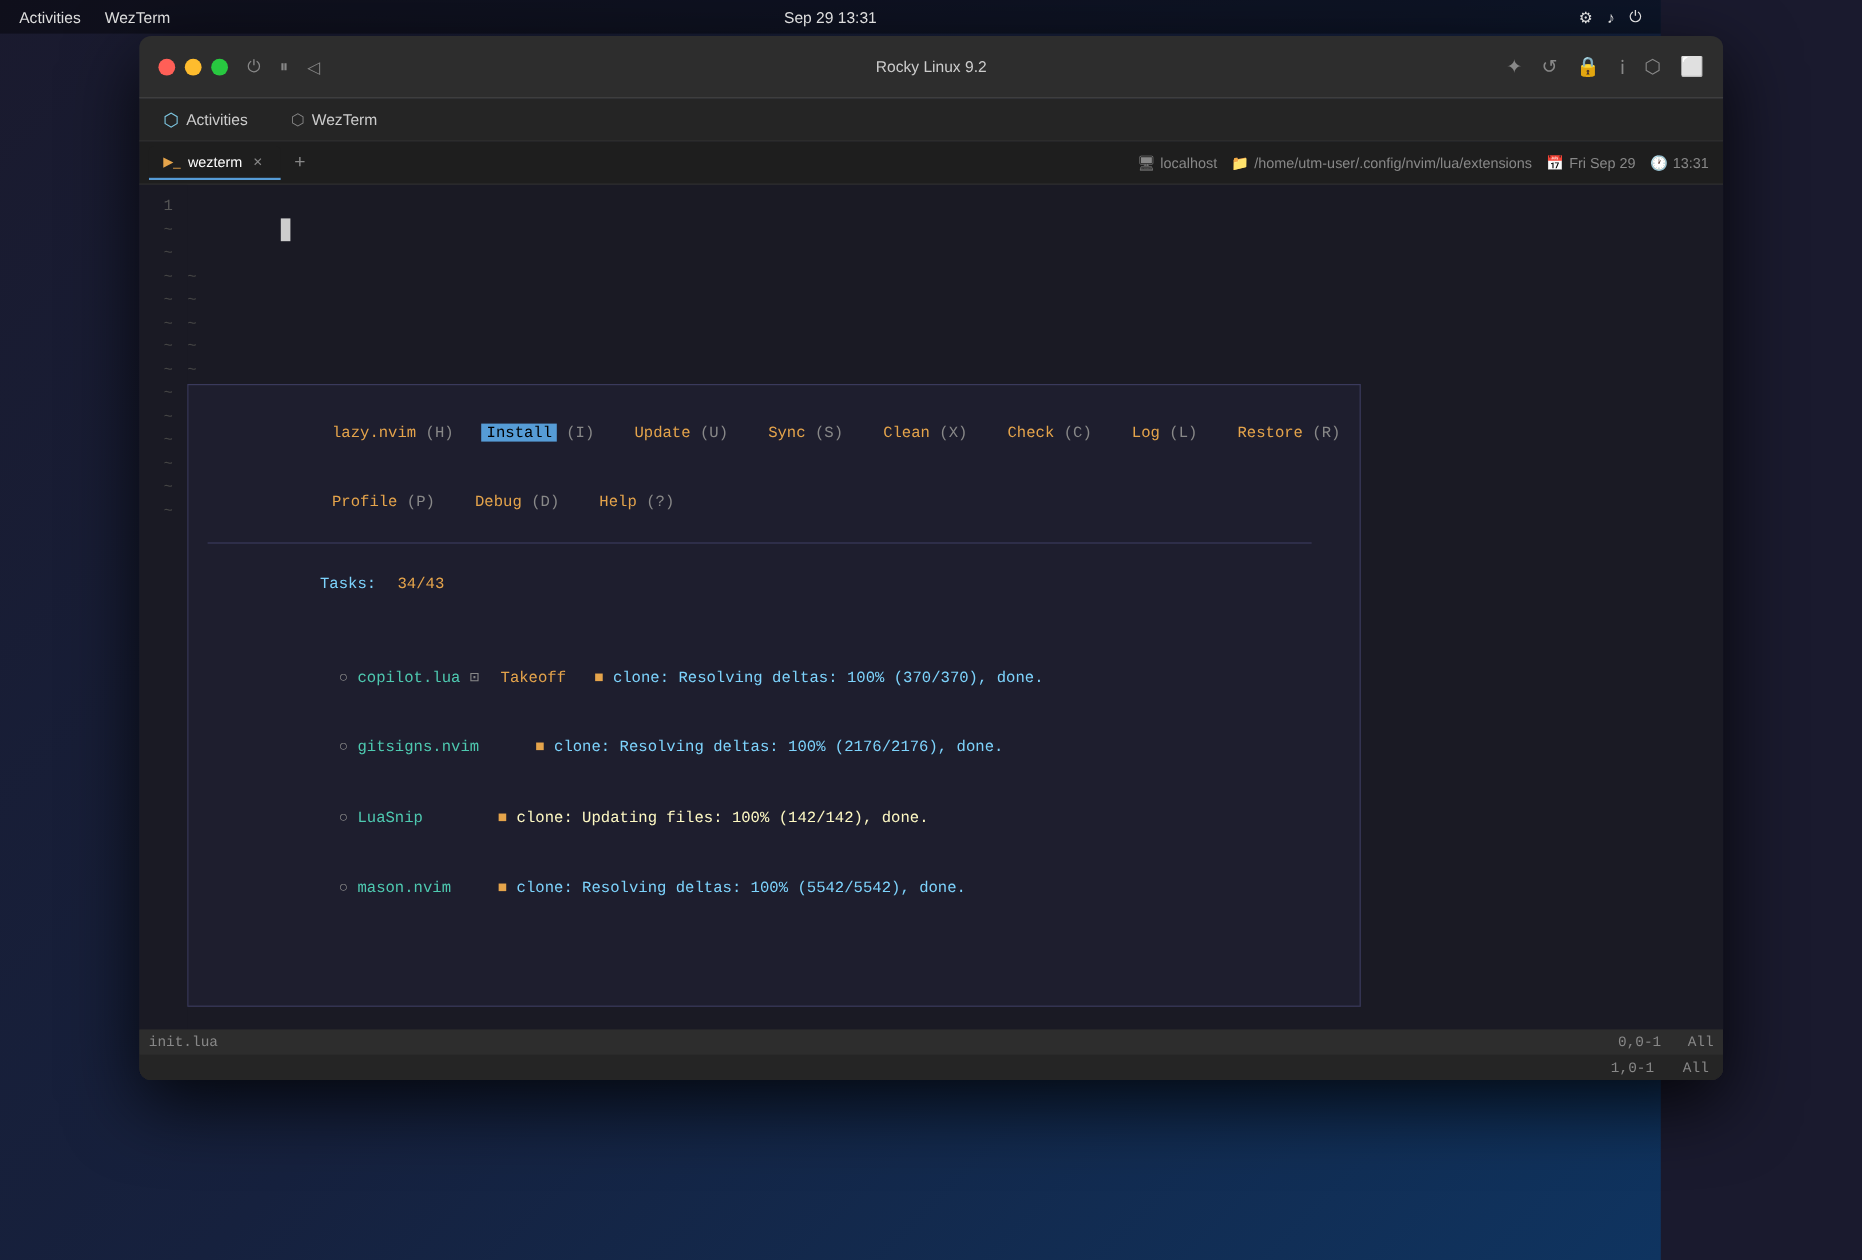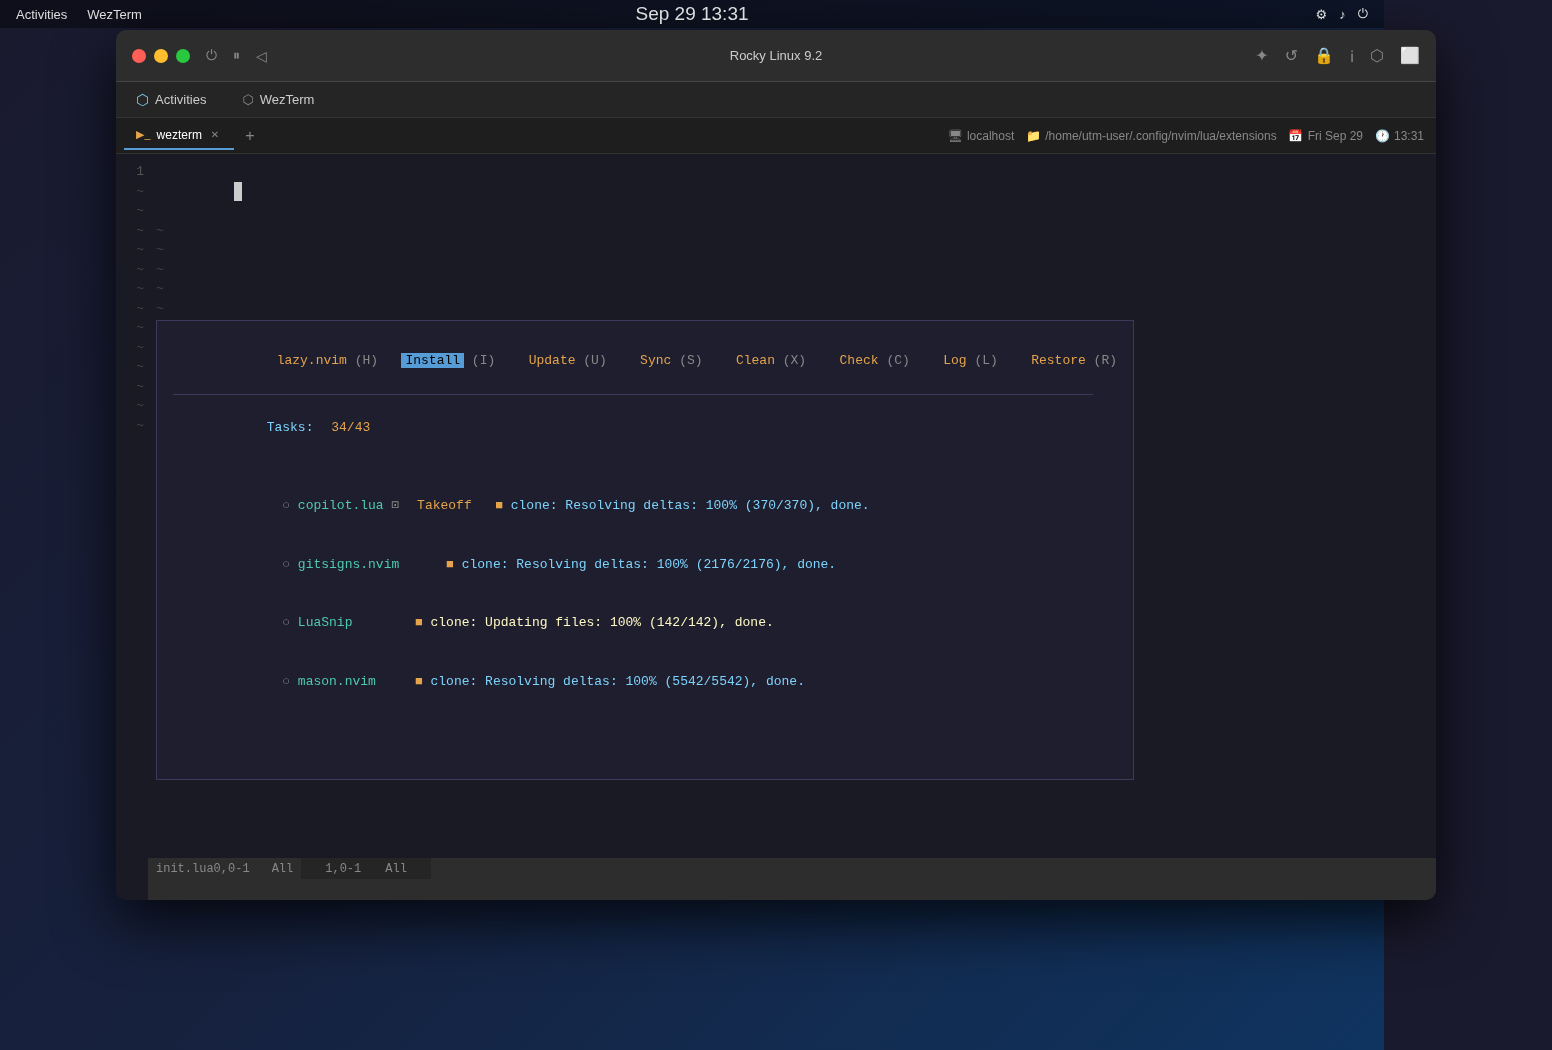--- a/index.html
+++ b/index.html
@@ -260,21 +260,21 @@
       display: flex;
       gap: 12px;
       align-items: center;
     }
 
     .sys-bar-center {
       position: absolute;
       left: 50%;
       transform: translateX(-50%);
       color: #ddd;
-      font-size: 19px;
+      font-size: 13px;
     }
   </style>
 </head>
 <body>
 
 <div class="desktop">
 
   <div class="system-bar">
     <div class="sys-bar-left">
       <span>Activities</span>
@@ -386,20 +386,23 @@
 
         
         <div style="display:inline-block; background:#1e1e2e; border:1px solid #3a3a5c; padding:10px 16px; min-width:940px; margin: 2px 0;">
 
           
           <div class="term-line">
             <span class="c-orange">lazy.nvim </span><span class="c-gray">(H)   </span><span style="background:#569cd6; color:#000; padding:0 4px;">Install</span><span class="c-gray"> (I)</span><span>   </span><span class="c-orange">Update</span><span class="c-gray"> (U)   </span><span class="c-orange">Sync</span><span class="c-gray"> (S)   </span><span class="c-orange">Clean</span><span class="c-gray"> (X)   </span><span class="c-orange">Check</span><span class="c-gray"> (C)   </span><span class="c-orange">Log</span><span class="c-gray"> (L)   </span><span class="c-orange">Restore</span><span class="c-gray"> (R)</span>
           </div>
 
           
+          <div class="term-line">
+            <span class="c-orange">Profile</span><span class="c-gray"> (P)   </span><span class="c-orange">Debug</span><span class="c-gray"> (D)   </span><span class="c-orange">Help</span><span class="c-gray"> (?)</span>
+          </div>
 
           
           <div style="border-top:1px solid #3a3a5c; margin:4px 0; width:920px;"></div>
 
           
           <div class="term-line">
             <span class="c-white">Tasks: </span><span class="c-orange">34/43</span>
           </div>
 
           <div class="term-line">&nbsp;</div>
@@ -489,31 +492,31 @@
           
 
         </div>
 
         
         
         
         
       </div>
 
-      <div style="position:absolute; bottom:0; left:0; right:0; height:42px; background:#2d2d2d; display:flex; margin-left:32px;">
+      <div style="position:absolute; bottom:0; left:0; right:0; height:42px; background:#2d2d2d; display:flex; flex-direction:column;">
 
         <div style="display:flex; align-items:center; justify-content:space-between; padding:0 8px; height:21px; background:#2d2d2d;">
           <span style="color:#888; font-family:'Courier New',monospace; font-size:12px;">init.lua</span>
           <div style="display:flex; gap:22px;">
             <span style="color:#888; font-family:'Courier New',monospace; font-size:12px;">0,0-1</span>
             <span style="color:#888; font-family:'Courier New',monospace; font-size:12px;">All</span>
           </div>
         </div>
 
-        <div style="display:flex; align-items:center; justify-content:flex-end; padding:0 24px; height:21px; background:#252525;">
+        <div style="display:flex; align-items:center; justify-content:flex-end; padding:0 12px; height:21px; background:#252525;">
           <div style="display:flex; gap:24px;">
             <span style="color:#888; font-family:'Courier New',monospace; font-size:12px;">1,0-1</span>
             <span style="color:#888; font-family:'Courier New',monospace; font-size:12px;">All</span>
           </div>
         </div>
       </div>
     </div>
 
   </div>
 

